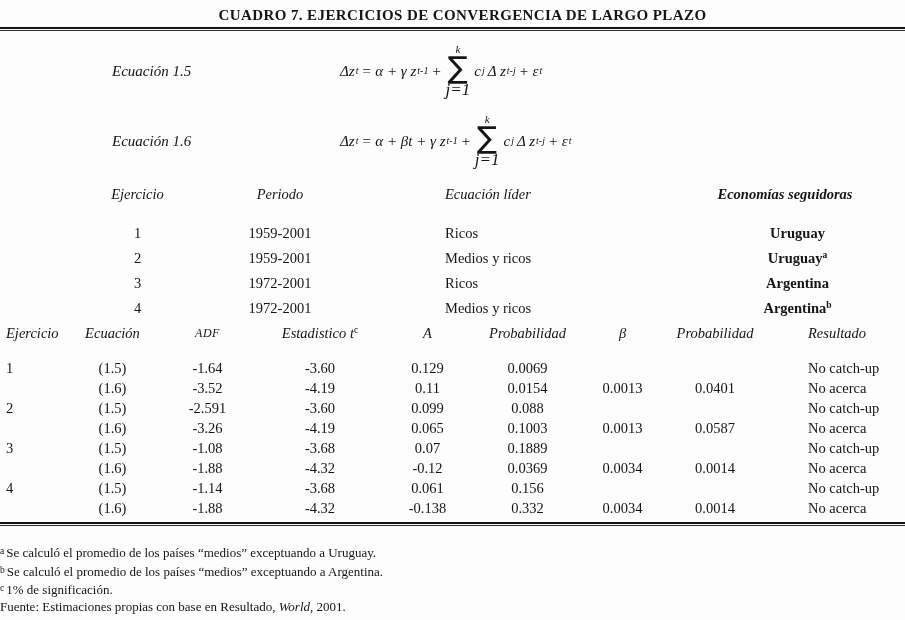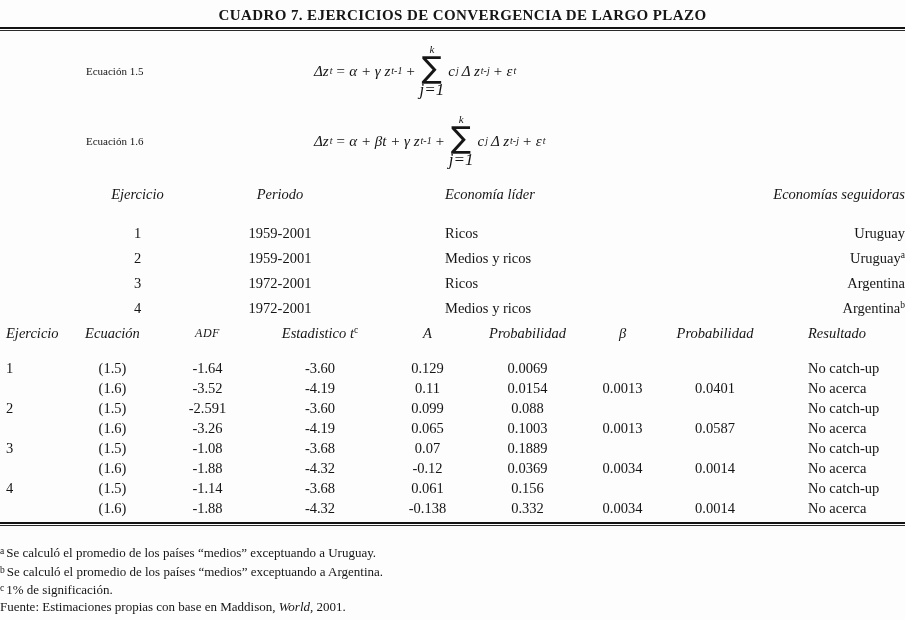--- a/index.html
+++ b/index.html
@@ -18,21 +18,21 @@
   .double-rule {
     height: 4px; margin-top: 3px;
     border-top: 2px solid #131313; border-bottom: 1px solid #2a2a2a;
   }
   .double-rule.bottom { margin-top: 4px; }
 
   
   .eq-row { display: flex; align-items: center; height: 66px; }
   .eq-row.first { margin-top: 7px; }
   .eq-row.second { margin-top: 4px; }
-  .eq-label { margin-left: 86px; width: 228px; font-size: 11px; }
+  .eq-label { margin-left: 112px; width: 228px; font-size: 15px; font-style: italic; }
   .eq-math { display: inline-flex; align-items: center; font-size: 15px; }
   .eq-math .mv { font-style: italic; white-space: pre; }
   .eq-math sub {
     font-size: 10px; font-style: italic;
     vertical-align: -4px; margin: 0 3px 0 1px; line-height: 1;
   }
   .sum { display: inline-flex; flex-direction: column; align-items: center;
          line-height: 1; margin: 0 4px; }
   .sum-top { font-size: 11px; font-style: italic; }
   .sum-sigma { font-size: 30px; line-height: 0.85; font-family: "DejaVu Sans", sans-serif; }
@@ -43,21 +43,21 @@
   th { font-weight: normal; font-style: italic; font-size: 14.5px; margin-left: 12px; }
   td { font-size: 14.5px; }
   sup.marker { font-size: 9.5px; vertical-align: 5px; }
 
   .mid-table { margin-top: 12px; }
   .mid-table th { padding-bottom: 18px; }
   .mid-table td { height: 25px; }
   .mid-c1 { text-align: center; padding-left: 45px; }
   .mid-c2 { text-align: center; }
   .mid-c3 { text-align: left; padding-left: 115px; }
-  .mid-c4 { text-align: right; padding-left: 50px; }
+  .mid-c4 { text-align: center; padding-left: 50px; font-weight: bold; }
 
   .main-table { margin-top: 4px; }
   .main-table th { padding-bottom: 16px; }
   .main-table td { height: 20px; }
   .mt-c1 { text-align: left; padding-left: 6px; }
   .mt-center { text-align: center; }
   .mt-c9 { text-align: left; padding-left: 33px; }
   .adf-header { font-size: 12px; letter-spacing: 0.5px; }
   .hdr-sup { font-size: 9.5px; vertical-align: 5px; font-style: normal; }
 
@@ -124,21 +124,21 @@
     <colgroup>
         <col style="width:230px">
         <col style="width:100px">
         <col style="width:310px">
         <col style="width:265px">
       </colgroup>
     <thead>
       <tr>
         <th class="mid-c1">Ejercicio</th>
         <th class="mid-c2">Periodo</th>
-        <th class="mid-c3">Economía líder</th>
+        <th class="mid-c3">Ecuación líder</th>
         <th class="mid-c4" style="text-indent:-25px">Economías seguidoras</th>
       </tr>
     </thead>
     <tbody>
 
     <tr>
         <td class="mid-c1">1</td>
         <td class="mid-c2">1959-2001</td>
         <td class="mid-c3">Ricos</td>
         <td class="mid-c4"><span>Uruguay</span><sup class="marker"></sup></td>
@@ -284,16 +284,16 @@
 
   <div class="double-rule bottom"></div>
 
   <div class="footnotes">
     <div>
 
     <div class="footnote"><sup>a</sup><span>Se calculó el promedio de los países “medios” exceptuando a Uruguay.</span></div>
         <div class="footnote"><sup>b</sup><span>Se calculó el promedio de los países “medios” exceptuando a Argentina.</span></div>
         <div class="footnote"><sup>c</sup><span>1% de significación.</span></div>
       </div>
-    <div class="source-note"><span>Fuente: Estimaciones propias con base en Maddison, </span><span class="work">World</span><span>, 2001.</span></div>
+    <div class="source-note"><span>Fuente: Estimaciones propias con base en Resultado, </span><span class="work">World</span><span>, 2001.</span></div>
   </div>
 
 </div>
 
 </body></html>

